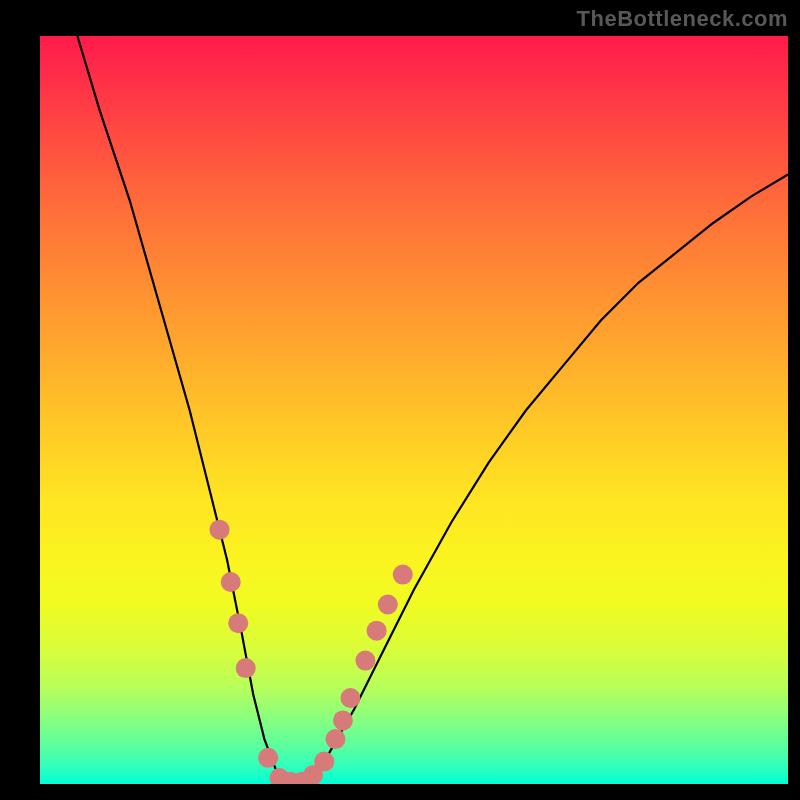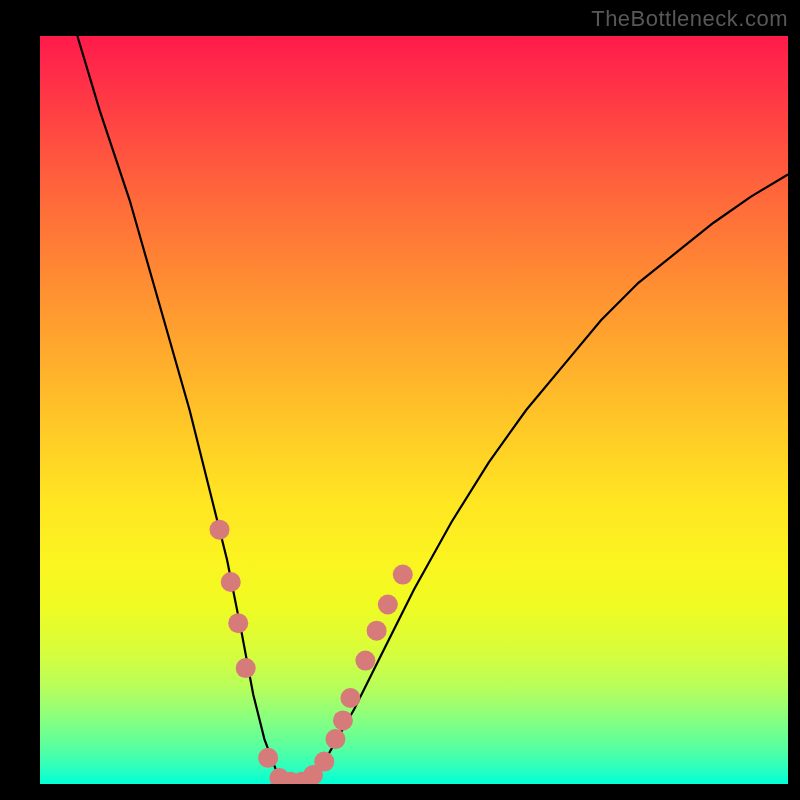--- a/index.html
+++ b/index.html
@@ -10,21 +10,21 @@
     position: relative;
     font-family: Arial, sans-serif;
     overflow: hidden;
   }
   .watermark {
     position: absolute;
     top: 6px;
     right: 12px;
     color: #585858;
     font-size: 22px;
-    font-weight: normal;
+    font-weight: bold;
     z-index: 10;
     letter-spacing: 0.5px;
   }
   .plot-area {
     position: absolute;
     left: 40px;
     top: 36px;
     width: 748px;
     height: 748px;
     background: linear-gradient(to bottom,

